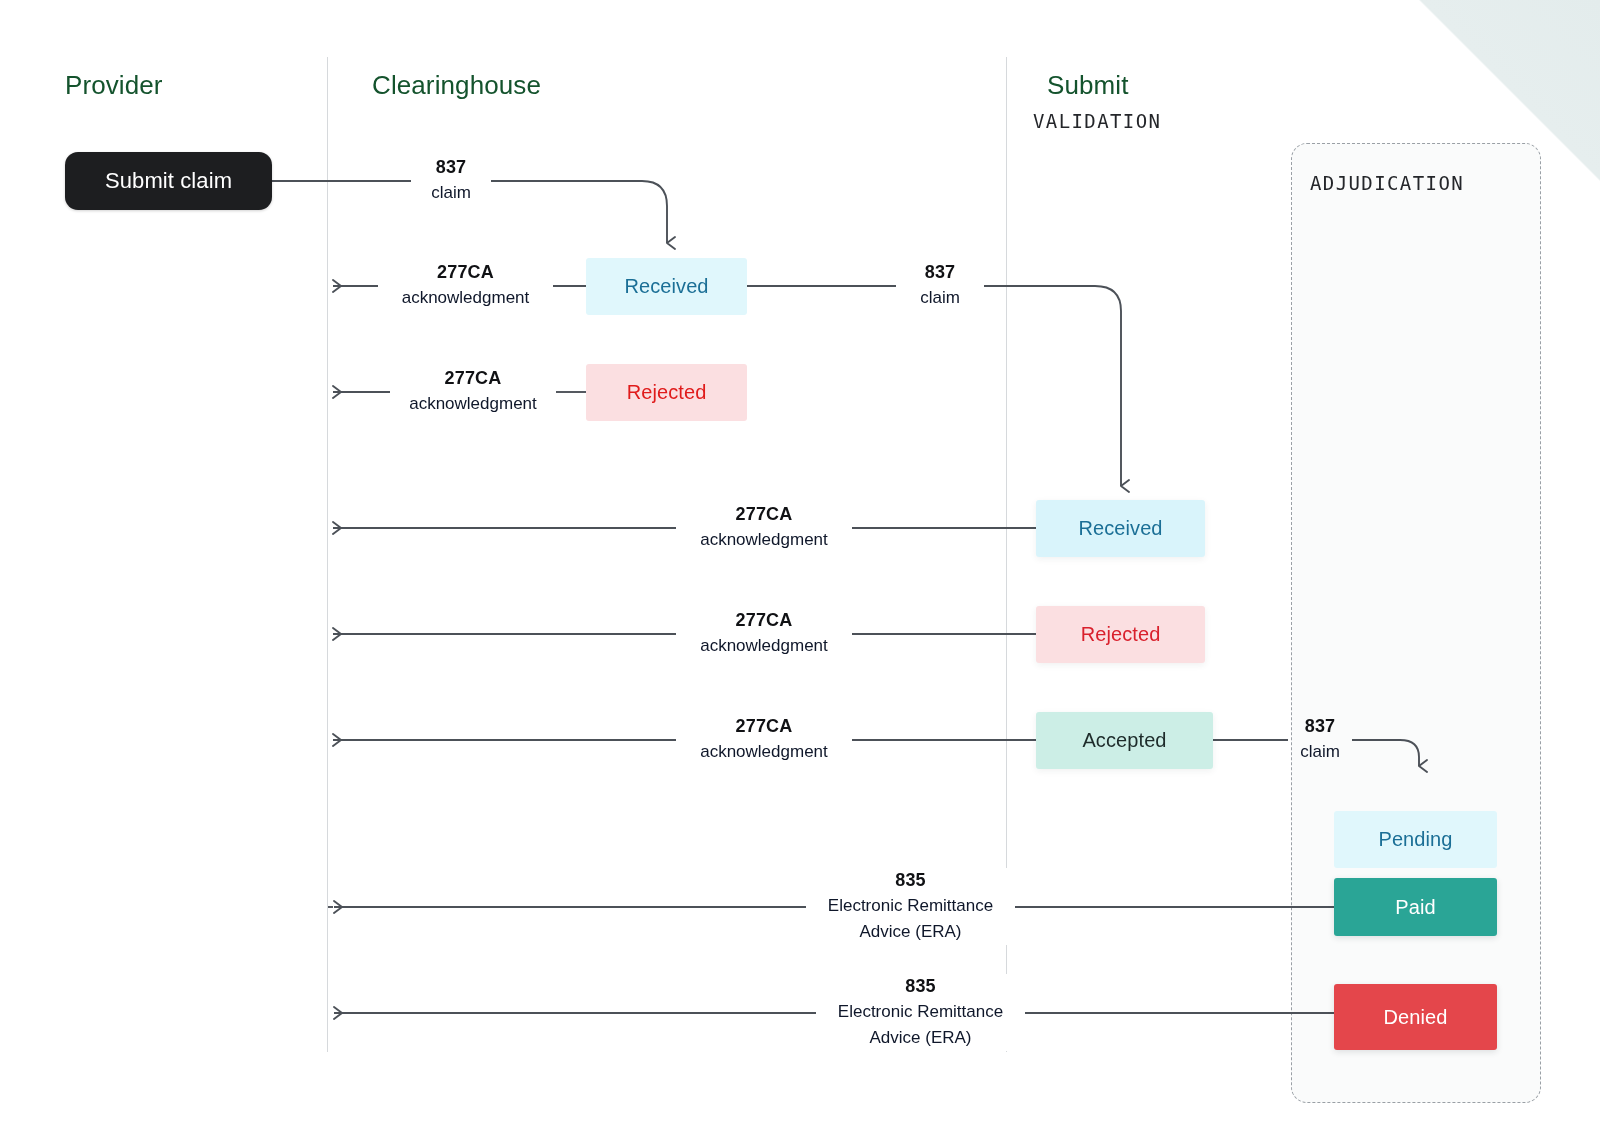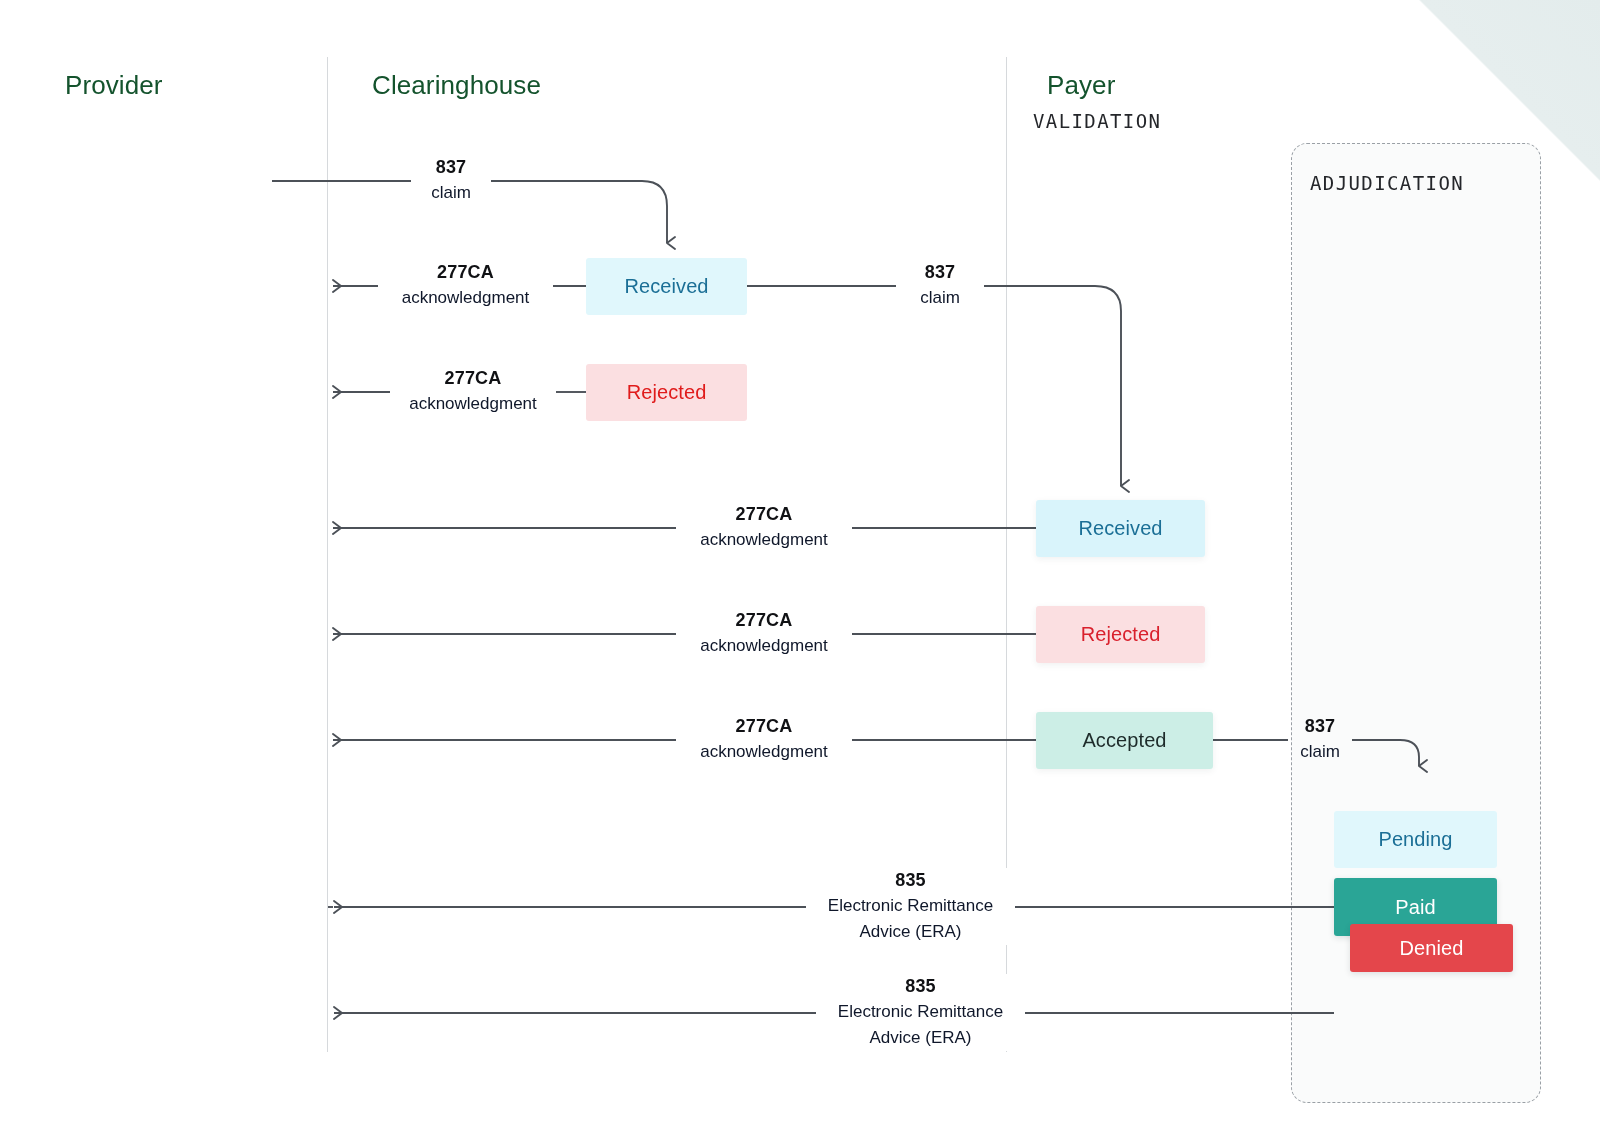--- a/index.html
+++ b/index.html
@@ -133,21 +133,21 @@
 
 <div id="stage">
 
   <div class="corner-wedge"></div>
 
   <div class="lane-rule" style="left:327px; top:57px; height:995px;"></div>
   <div class="lane-rule" style="left:1006px; top:57px; height:995px;"></div>
 
   <div class="lane-title" style="left:65px; top:70px;">Provider</div>
   <div class="lane-title" style="left:372px; top:70px;">Clearinghouse</div>
-  <div class="lane-title" style="left:1047px; top:70px;">Payer</div>
+  <div class="lane-title" style="left:1047px; top:70px;">Submit</div>
   <div class="lane-sub" style="left:1033px; top:110px;">VALIDATION</div>
 
   <div class="group-box" style="left:1291px; top:143px; width:248px; height:958px;"></div>
   <div class="group-box-label" style="left:1310px; top:172px;">ADJUDICATION</div>
 
   <svg id="wires" viewBox="0 0 1600 1136" width="1600" height="1136" xmlns="http://www.w3.org/2000/svg">
     <defs>
 
       <marker id="ahLeft" markerWidth="14" markerHeight="14" refX="11" refY="7" orient="auto" markerUnits="userSpaceOnUse">
         <path d="M11,1 L3,7 L11,13" fill="none" stroke="#4c5158" stroke-width="1.9" stroke-linecap="round" stroke-linejoin="round"></path>
@@ -244,30 +244,31 @@
     <div class="desc">Electronic Remittance</div>
     <div class="desc">Advice (ERA)</div>
   </div>
 
   <div class="edge-label" style="left:816px; top:974px; width:209px; background:#fff;">
     <div class="code">835</div>
     <div class="desc">Electronic Remittance</div>
     <div class="desc">Advice (ERA)</div>
   </div>
 
+  <div class="action-pill" style="left:65px; top:152px; width:207px; height:58px;">Submit claim</div>
 
   <div class="chip" style="left:586px; top:258px; width:161px; height:57px; background:#e0f7fc; color:#1b6f96;">Received</div>
 
   <div class="chip" style="left:586px; top:364px; width:161px; height:57px; background:#fbdfe1; color:#e01b1b;">Rejected</div>
 
   <div class="chip soft" style="left:1036px; top:500px; width:169px; height:57px; background:#d9f4fb; color:#1b6f96;">Received</div>
 
   <div class="chip soft" style="left:1036px; top:606px; width:169px; height:57px; background:#fbdfe1; color:#d9202c;">Rejected</div>
 
   <div class="chip soft" style="left:1036px; top:712px; width:177px; height:57px; background:#cceee6; color:#1d2b2a;">Accepted</div>
 
   <div class="chip" style="left:1334px; top:772px; width:163px; height:57px; background:#e0f7fc; color:#1b6f96;margin-top:39px;">Pending</div>
 
   <div class="chip solid" style="left:1334px; top:878px; width:163px; height:58px; background:#2aa596; color:#ffffff;">Paid</div>
 
-  <div class="chip solid" style="left:1334px; top:924px; width:163px; height:48px; background:#e4464b; color:#ffffff;margin-left:16px;">Denied</div>
+  <div class="chip solid" style="left:1334px; top:984px; width:163px; height:66px; background:#e4464b; color:#ffffff;">Denied</div>
 
 </div>
 
 </body></html>

